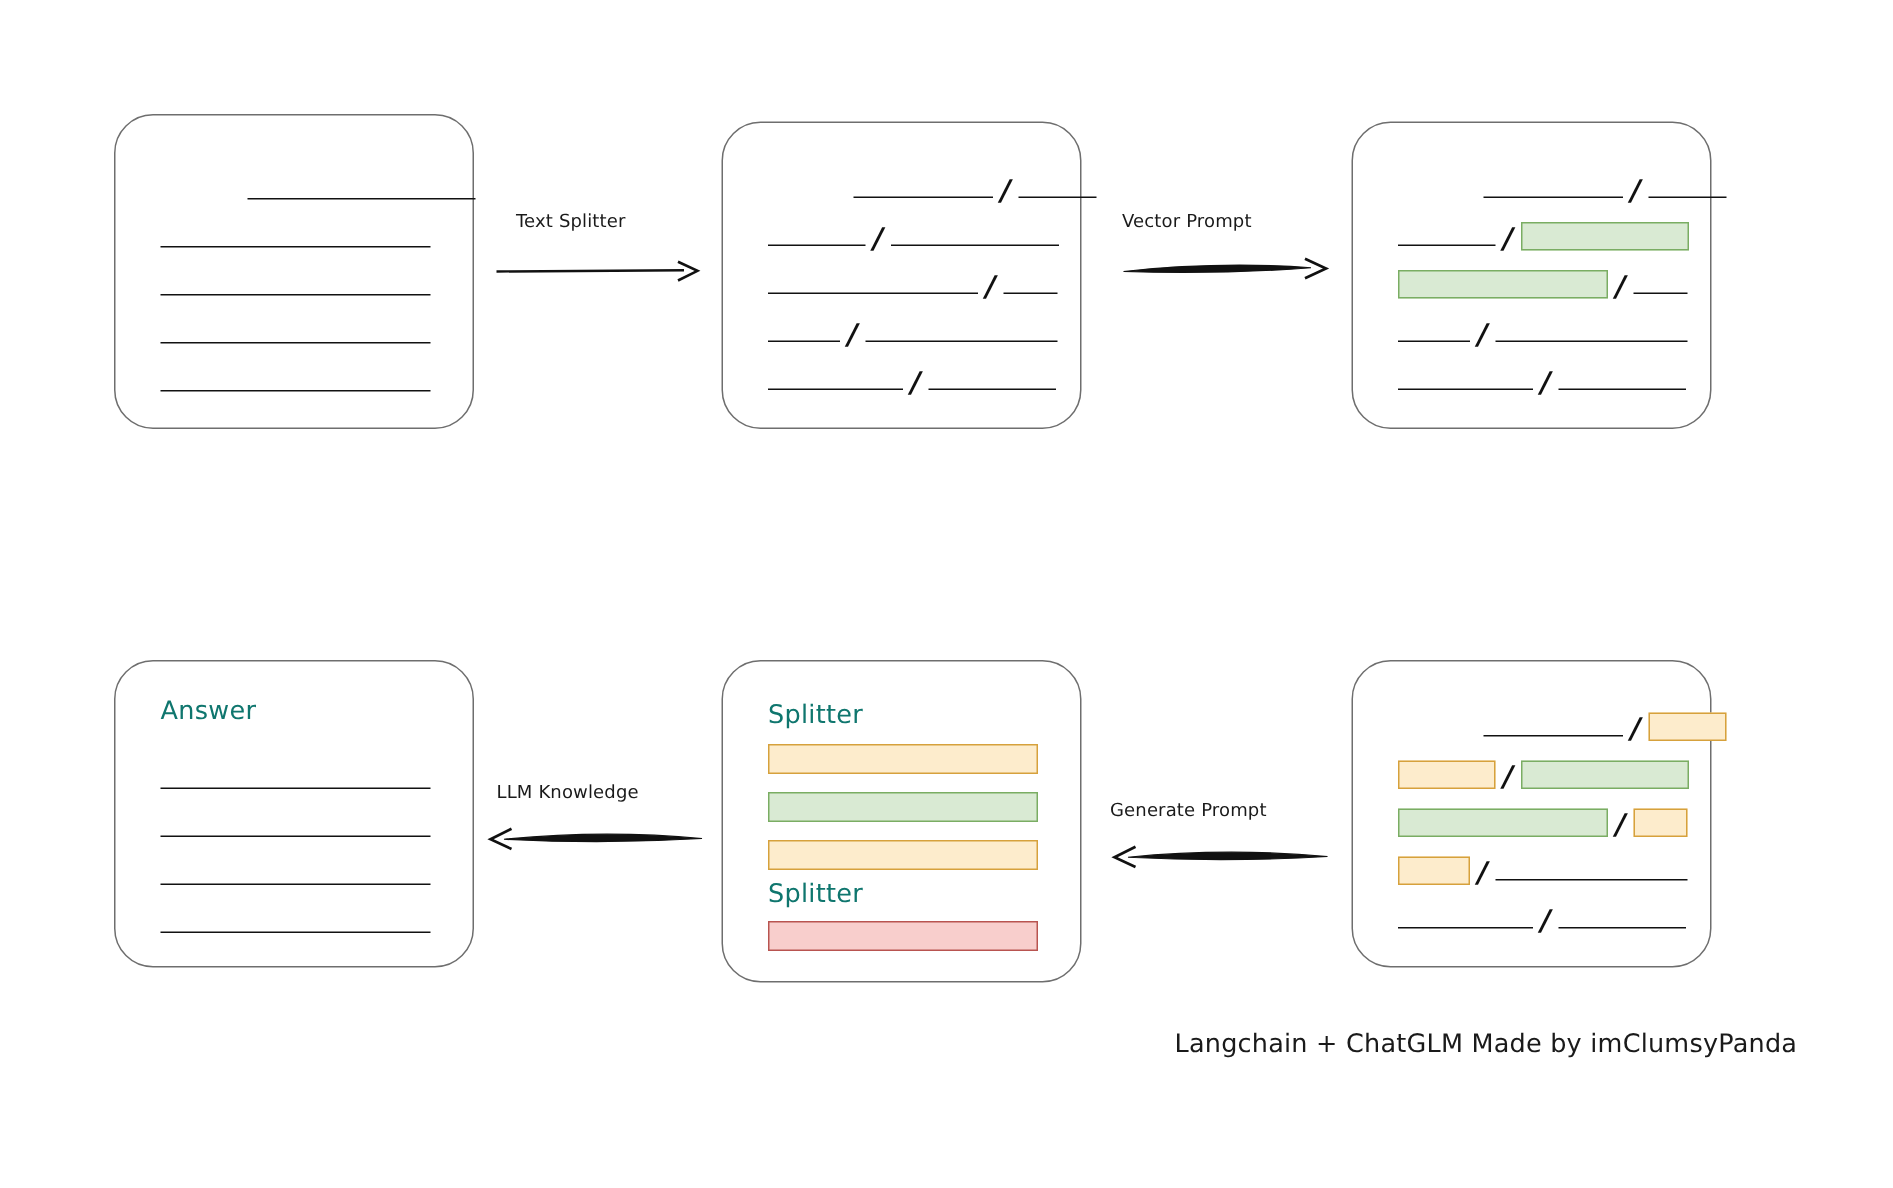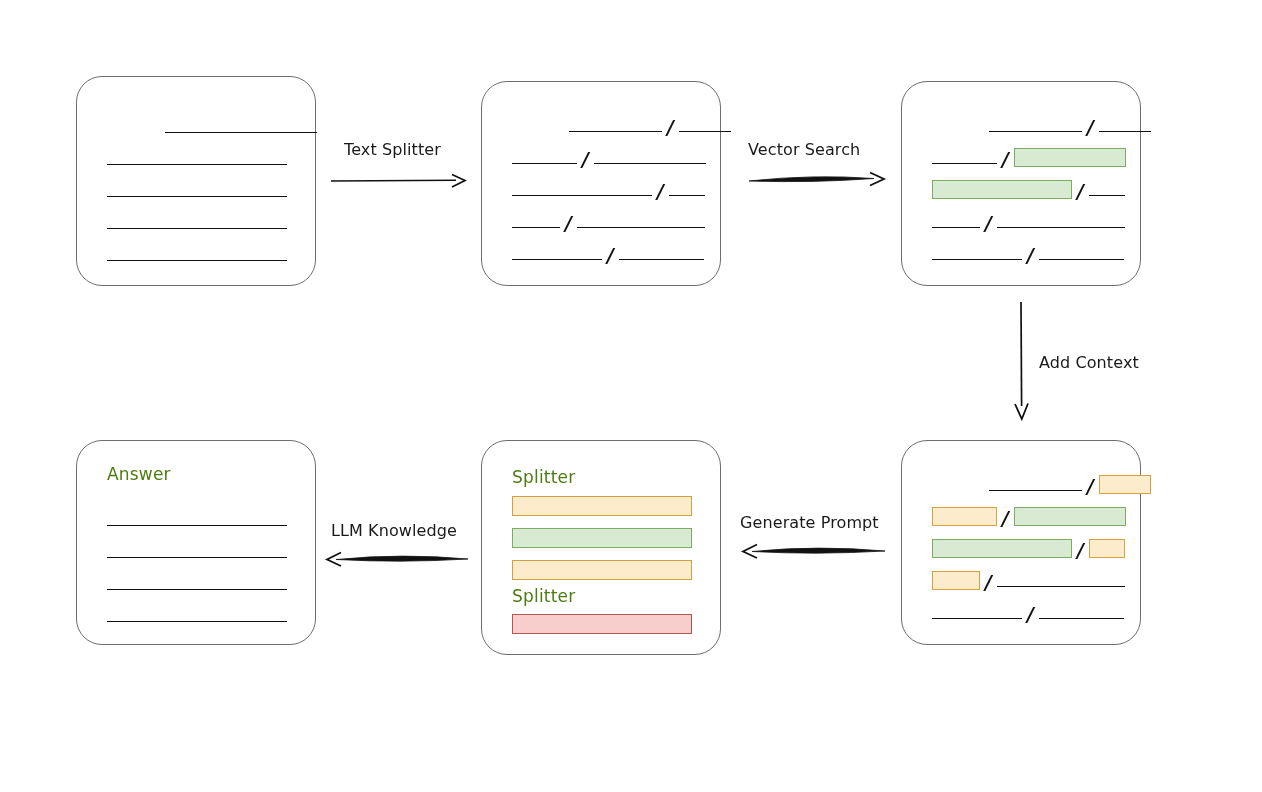--- a/index.html
+++ b/index.html
@@ -25,21 +25,21 @@
     box-sizing: border-box;
     border: 1.4px solid #6e6e6e;
     border-radius: 26px;
     background: #ffffff;
   }
 
   .box-label {
     position: absolute;
     font-family: "DejaVu Sans", sans-serif;
     font-size: 17px;
-    color: #4d7c0f;
+    color: #0f766e;
     letter-spacing: 0.2px;
     white-space: nowrap;
   }
 
   
   .row {
     position: absolute;
     display: flex;
     align-items: flex-end;
     height: 20px;
@@ -82,21 +82,21 @@
   }
   .bar.green  { background: #d9ead3; border-color: #7aad63; }
   .bar.yellow { background: #fdeccc; border-color: #d6a13c; }
   .bar.red    { background: #f8cecc; border-color: #b85450; }
 
   
   .arrow-wrap { position: absolute; }
   .arrow-label {
     position: absolute;
     font-family: "DejaVu Sans", sans-serif;
-    font-size: 16px;
+    font-size: 12px;
     color: #1a1a1a;
     white-space: nowrap;
     letter-spacing: 0.1px;
   }
   .arrow-svg { position: absolute; overflow: visible; }
 
   
   .caption {
     position: absolute;
     font-family: "DejaVu Sans", sans-serif;
@@ -163,21 +163,21 @@
         </div>
         <div class="row" style="left: 0px; top: 128px;">
           <span class="seg" style="width: 90px;"></span>
           <span class="slash" style="margin: 0px 5px;">/</span>
           <span class="seg" style="width: 85px;"></span>
         </div>
       </div>
   </div>
 
   <div class="arrow-wrap" style="left:748px; top:140px; width:142px; height:50px;">
-    <div class="arrow-label" style="left:0px; top:0px;">Vector Search</div>
+    <div class="arrow-label" style="left:0px; top:0px;">Vector Prompt</div>
     <svg class="arrow-svg" style="left:0px; top:28px;" width="142" height="24" viewBox="0 0 142 24">
       <path d="M1,13 Q66,6 126,10.5 Q66,15 1,13 Z" fill="#111" stroke="#111" stroke-width="0.8"></path>
       <path d="M122,4.5 L136,11 L122,17.5" stroke="#111" stroke-width="1.8" fill="none"></path>
     </svg>
   </div>
 
   <div class="doc-box" style="left:901px; top:81px; width:240px; height:205px;">
     <div class="rows" style="position:absolute; left:30px; top:30px;">
         <div class="row" style="left: 57px; top: 0px;">
           <span class="seg" style="width: 93px;"></span>
@@ -200,27 +200,20 @@
           <span class="seg" style="width: 128px;"></span>
         </div>
         <div class="row" style="left: 0px; top: 128px;">
           <span class="seg" style="width: 90px;"></span>
           <span class="slash" style="margin: 0px 5px;">/</span>
           <span class="seg" style="width: 85px;"></span>
         </div>
       </div>
   </div>
 
-  <div class="arrow-wrap" style="left:1005px; top:300px; width:160px; height:125px;">
-    <svg class="arrow-svg" style="left:0px; top:0px;" width="34" height="122" viewBox="0 0 34 122">
-      <path d="M16,2 L16.6,106" stroke="#111" stroke-width="1.7" fill="none"></path>
-      <path d="M10,104 L16.8,119 L23,103.5" stroke="#111" stroke-width="1.8" fill="none"></path>
-    </svg>
-    <div class="arrow-label" style="left:34px; top:53px;">Add Context</div>
-  </div>
 
   <div class="doc-box" style="left:76px; top:440px; width:240px; height:205px;">
     <div class="box-label" style="left:30px; top:23px;">Answer</div>
     <div class="rows" style="position:absolute; left:30px; top:65px;">
         <div class="row" style="left: 0px; top: 0px;">
           <span class="seg" style="width: 180px;"></span>
         </div>
         <div class="row" style="left: 0px; top: 32px;">
           <span class="seg" style="width: 180px;"></span>
         </div>
@@ -243,21 +236,21 @@
 
   <div class="doc-box" style="left:481px; top:440px; width:240px; height:215px;">
     <div class="box-label" style="left:30px; top:26px;">Splitter</div>
     <div class="bar yellow" style="left:30px; top:55px; width:180px;"></div>
     <div class="bar green" style="left:30px; top:87px; width:180px;"></div>
     <div class="bar yellow" style="left:30px; top:119px; width:180px;"></div>
     <div class="box-label" style="left:30px; top:145px;">Splitter</div>
     <div class="bar red" style="left:30px; top:173px; width:180px;"></div>
   </div>
 
-  <div class="arrow-wrap" style="left:738px; top:513px; width:150px; height:50px;">
+  <div class="arrow-wrap" style="left:738px; top:533px; width:150px; height:50px;">
     <div class="arrow-label" style="left:2px; top:0px;">Generate Prompt</div>
     <svg class="arrow-svg" style="left:0px; top:28px;" width="150" height="22" viewBox="0 0 150 22">
       <path d="M147,10 Q80,4 14,10.5 Q80,14 147,10 Z" fill="#111" stroke="#111" stroke-width="0.8"></path>
       <path d="M19,3.5 L5,10.5 L19,17" stroke="#111" stroke-width="1.8" fill="none"></path>
     </svg>
   </div>
 
   <div class="doc-box" style="left:901px; top:440px; width:240px; height:205px;">
     <div class="rows" style="position:absolute; left:30px; top:30px;">
         <div class="row" style="left: 57px; top: 0px;">
@@ -281,14 +274,15 @@
           <span class="seg" style="width: 128px;"></span>
         </div>
         <div class="row" style="left: 0px; top: 128px;">
           <span class="seg" style="width: 90px;"></span>
           <span class="slash" style="margin: 0px 5px;">/</span>
           <span class="seg" style="width: 85px;"></span>
         </div>
       </div>
   </div>
 
+  <div class="caption" style="left:783px; top:686px;">Langchain + ChatGLM Made by imClumsyPanda</div>
 
 </div>
 
 </body></html>

